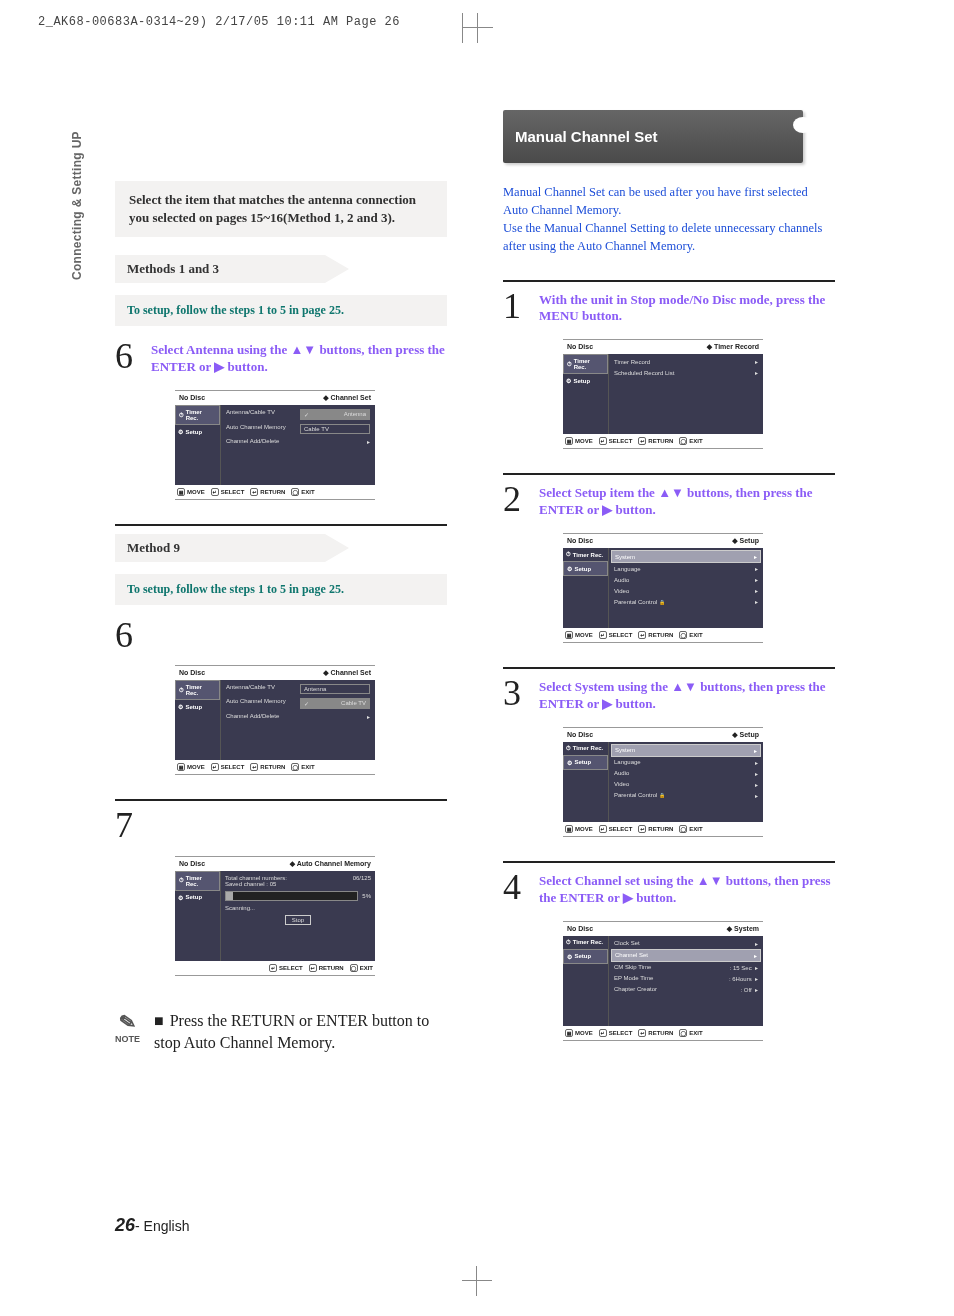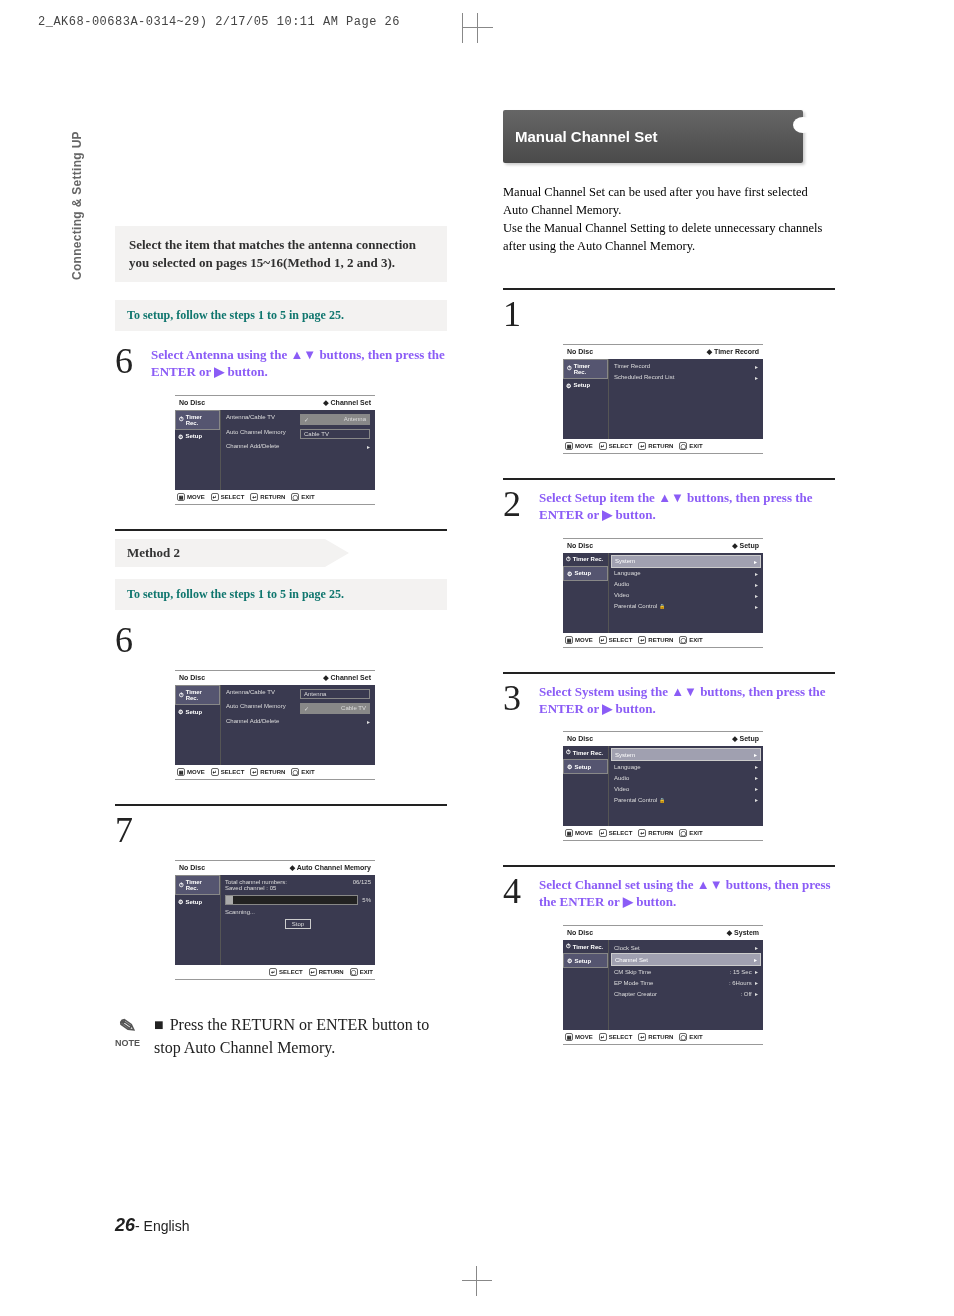--- a/index.html
+++ b/index.html
@@ -299,22 +299,22 @@
     right:-10px;
     top:7px;
     width:20px; height:16px;
     background:#fff;
     border-radius:50%;
   }
 
   .body-para {
     font-size:12.5px;
     line-height:1.45;
-    margin-bottom: 22px;
-    color:#000000;
+    margin-bottom: 14px;
+    color:#1d4ed8;
   }
 
   .footer {
     position:absolute;
     bottom: 80px;
     left: 115px;
     font-family: Arial, sans-serif;
   }
   .footer .pnum { font-size:18px; font-weight:bold; font-style:italic; }
   .footer .lang { font-size:14px; }
@@ -331,20 +331,21 @@
 <div class="crop-bottom"></div>
 
 <div class="side-tab">Connecting &amp; Setting UP</div>
 
 <div class="page">
 
   <div class="col">
 
     <div class="intro-box">Select the item that matches the antenna connection you selected on pages 15~16(Method 1, 2 and 3).</div>
 
+    <div class="method-label">Methods 1 and 3</div>
 
     <div class="setup-note">To setup, follow the steps 1 to 5 in page 25.</div>
 
     <div class="step">
       <div class="step-num">6</div>
       <div class="step-text">Select Antenna using the ▲▼ buttons, then press the ENTER or ▶ button.</div>
     </div>
 
     <div class="osd">
       <div class="osd-head">
@@ -400,21 +401,21 @@
           </span>
         <span>
             <span class="ico">◯</span>
             <span>EXIT</span>
           </span>
       </div>
     </div>
 
     <hr class="rule">
 
-    <div class="method-label">Method 2</div>
+    <div class="method-label">Method 9</div>
 
     <div class="setup-note">To setup, follow the steps 1 to 5 in page 25.</div>
 
     <div class="step">
       <div class="step-num">6</div>
     </div>
 
     <div class="osd">
       <div class="osd-head">
         <span>No Disc</span>
@@ -544,20 +545,21 @@
 
     <div class="body-para">
       <span>Manual Channel Set can be used after you have first selected Auto Channel Memory.</span><br>
       <span>Use the Manual Channel Setting to delete unnecessary channels after using the Auto Channel Memory.</span>
     </div>
 
     <hr class="rule">
 
     <div class="step">
       <div class="step-num">1</div>
+      <div class="step-text">With the unit in Stop mode/No Disc mode, press the MENU button.</div>
     </div>
 
     <div class="osd osd2">
       <div class="osd-head">
         <span>No Disc</span>
         <span>◆ <span>Timer Record</span></span>
       </div>
       <div class="osd-body">
         <div class="osd-side">
           <div class="osd-side-row sel">

